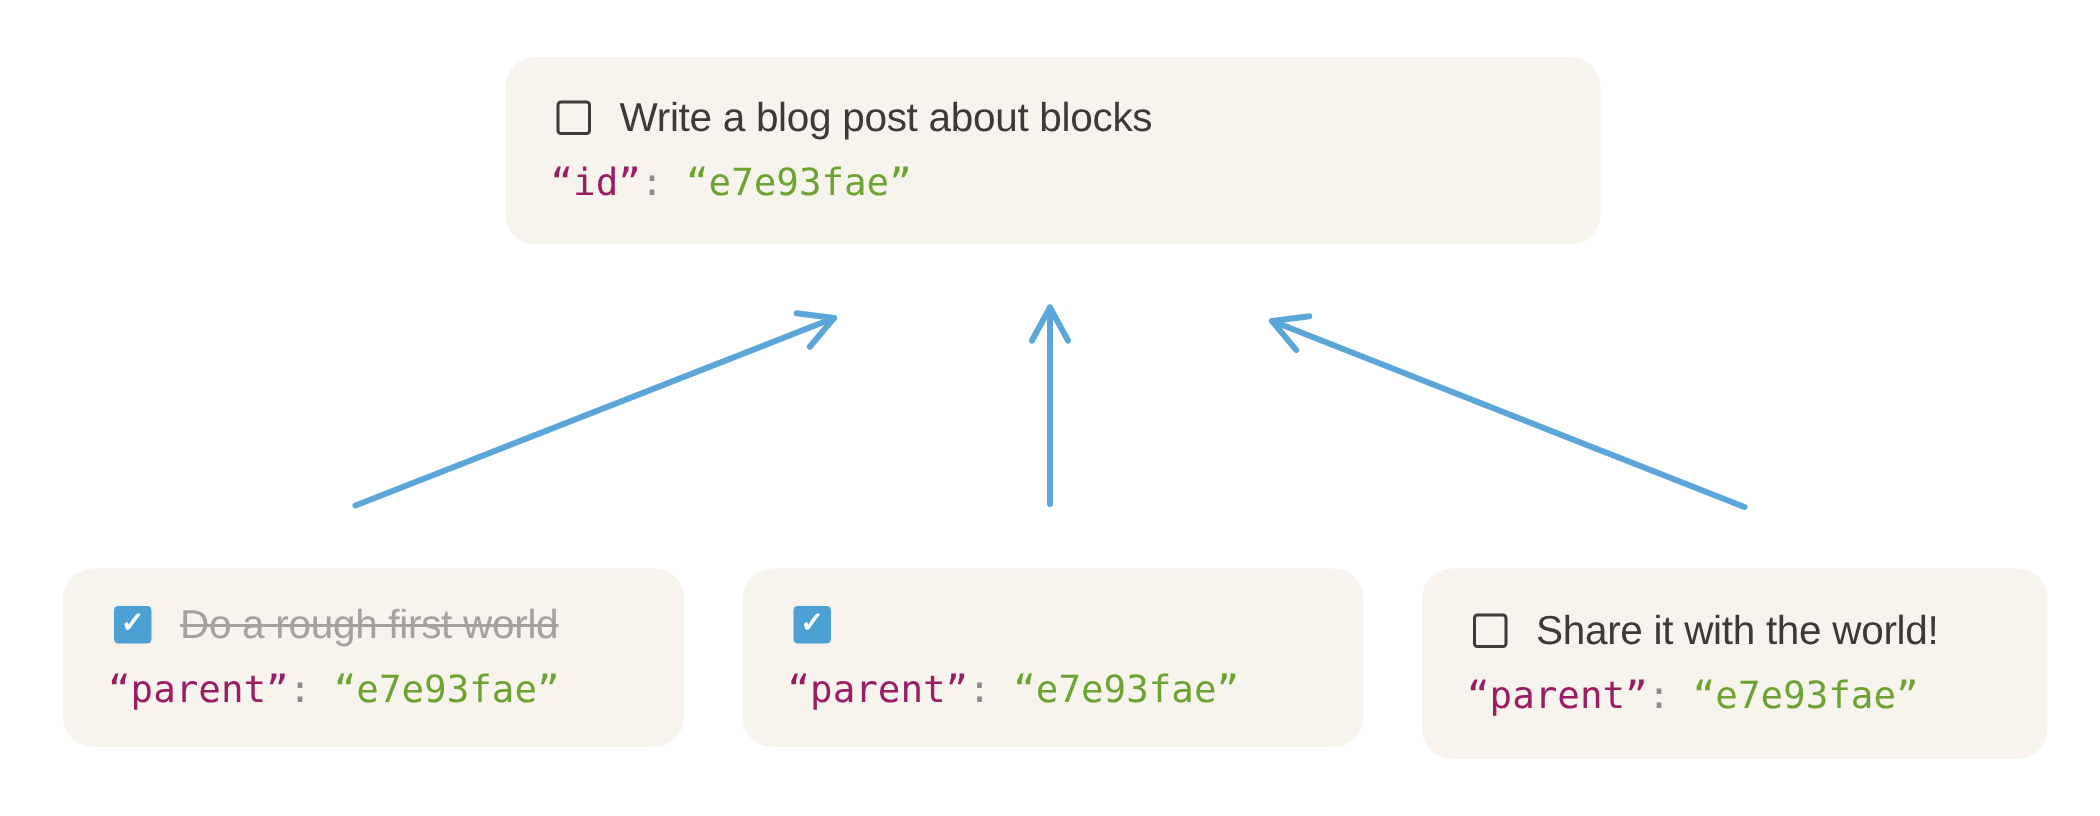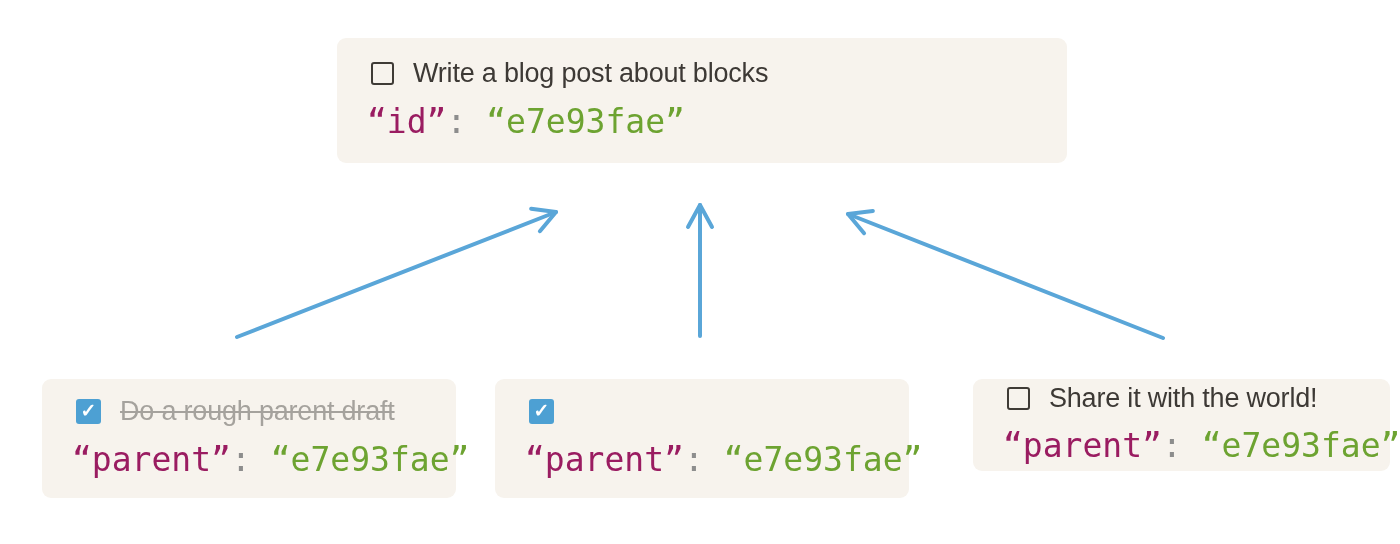--- a/index.html
+++ b/index.html
@@ -33,31 +33,31 @@
     width: 1400px; height: 544px;
     color: var(--arrow);
     pointer-events: none;
   }
   .arrows .arrow { stroke: currentColor; stroke-width: 4; stroke-linecap: round; fill: none; }
   .arrows marker polyline { stroke: currentColor; fill: none; stroke-width: 4; stroke-linecap: round; stroke-linejoin: round; }
 
   .card {
     position: absolute;
     background: var(--card-bg);
-    border-radius: 9px;
+    border-radius: 20px;
     display: flex;
     flex-direction: column;
     justify-content: center;
     gap: 14px;
     padding: 0 30px;
   }
   .card-parent  { left: 337px; top: 38px;  width: 730px; height: 125px; }
   .card-draft   { left: 42px;  top: 379px; width: 414px; height: 119px; }
   .card-cleanup { left: 495px; top: 379px; width: 414px; height: 119px; }
-  .card-share   { left: 948px; top: 379px; width: 417px; height: 92px; margin-left: 25px; }
+  .card-share   { left: 948px; top: 379px; width: 417px; height: 127px; }
 
   .task-row {
     display: flex;
     align-items: center;
     margin-left: 4px;
     height: 28px;
   }
   .checkbox {
     width: 23px; height: 23px;
     flex: 0 0 23px;
@@ -90,21 +90,21 @@
     white-space: nowrap;
   }
   .task-title.done {
     color: var(--done-text);
     text-decoration: line-through;
     text-decoration-thickness: 2px;
   }
 
   .code-line {
     font-family: "DejaVu Sans Mono", monospace;
-    font-size: 33px;
+    font-size: 25px;
     line-height: 1.2;
     white-space: pre;
   }
   .code-key   { color: var(--code-key); }
   .code-punct { color: var(--code-punct); }
   .code-value { color: var(--code-value); }
 </style>
 </head>
 <body>
 
@@ -127,21 +127,21 @@
       <span class="task-title">Write a blog post about blocks</span>
     </div>
     <div class="code-line"><span class="code-key">“id”</span><span class="code-punct">: </span><span class="code-value">“e7e93fae”</span></div>
   </section>
 
   <section class="card card-draft">
     <div class="task-row">
       <span class="checkbox checked">
           <span class="check-glyph">✓</span>
         </span>
-      <span class="task-title done">Do a rough parent draft</span>
+      <span class="task-title done">Do a rough first world</span>
     </div>
     <div class="code-line"><span class="code-key">“parent”</span><span class="code-punct">: </span><span class="code-value">“e7e93fae”</span></div>
   </section>
 
   <section class="card card-cleanup">
     <div class="task-row">
       <span class="checkbox checked">
           <span class="check-glyph">✓</span>
         </span>
     </div>

